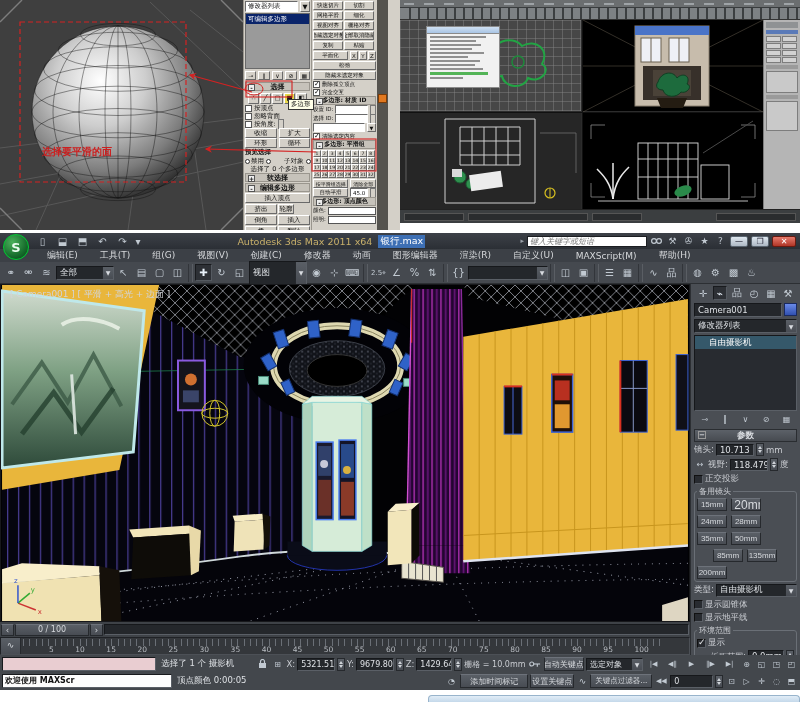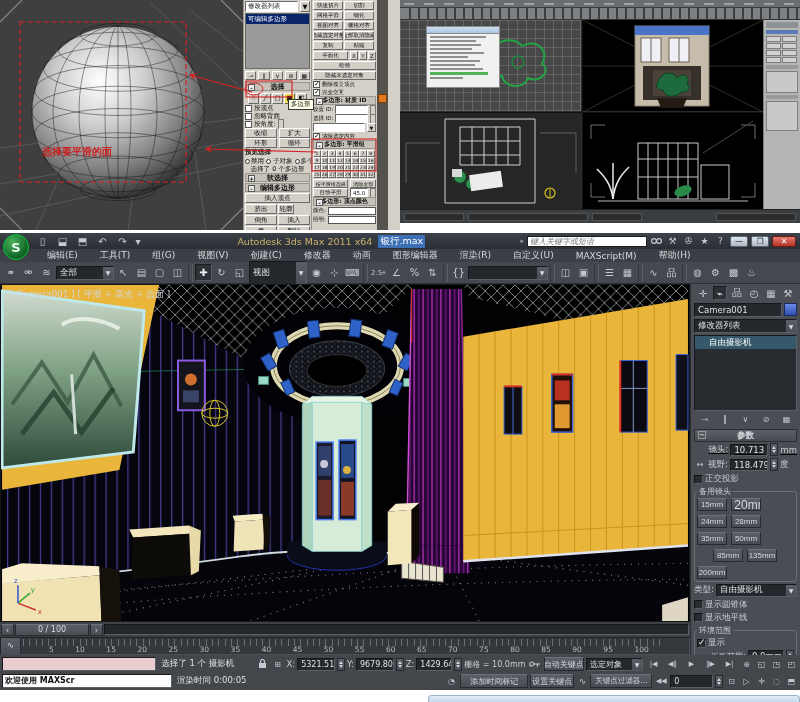--- a/index.html
+++ b/index.html
@@ -143,21 +143,21 @@
     <div class="row" style="height:10px;">
       <div class="lt-btn" style="flex:1;height:10px;">环形</div>
       <div class="lt-btn" style="flex:1;height:10px;">循环</div>
     </div>
     <div class="lt-lbl" style="font-weight:bold;">预览选择</div>
     <div class="row" style="height:8px;gap:2px;">
         <span class="lt-lbl" style="display:inline-flex;align-items:center;gap:1px;">
           <i style="width:5px;height:5px;border:1px solid #333;border-radius:50%;background:#fff;display:inline-block;"></i>
           <span>禁用</span>
         </span>
-        <span class="lt-lbl" style="display:inline-flex;align-items:center;gap:2px;">
+        <span class="lt-lbl" style="display:inline-flex;align-items:center;gap:13px;">
           <i style="width:5px;height:5px;border:1px solid #333;border-radius:50%;background:#fff;display:inline-block;"></i>
           <span>子对象</span>
         </span>
         <span class="lt-lbl" style="display:inline-flex;align-items:center;gap:1px;">
           <i style="width:5px;height:5px;border:1px solid #333;border-radius:50%;background:#fff;display:inline-block;"></i>
           <span>多个</span>
         </span>
       </div>
     <div class="lt-lbl" style="text-align:center;width:100%;height:8px;">选择了 0 个多边形</div>
     <div class="lt-head" style="height:9px;">
@@ -790,21 +790,21 @@
       <span class="ti" style="width:13px;height:13px;font-size:8px;">∨</span>
       <span class="ti" style="width:13px;height:13px;font-size:8px;">⊘</span>
       <span class="ti" style="width:13px;height:13px;font-size:8px;">▦</span>
     </div>
 
     <div style="height:13px;background:linear-gradient(#5c6168,#474b51);border:1px solid #2a2d31;display:flex;align-items:center;justify-content:center;color:#dadde1;font-size:8.5px;font-weight:bold;position:relative;margin-top:2px;">
       <span style="position:absolute;left:3px;top:1px;width:8px;height:8px;border:1px solid #999;font-size:7px;line-height:6px;text-align:center;">−</span>
       <span>参数</span>
     </div>
 
-    <div class="row" style="height:15px;justify-content:flex-end;text-decoration:underline;">
+    <div class="row" style="height:15px;justify-content:flex-start;">
       <span class="dk-label">镜头:</span>
       <span class="dk-sunken" style="width:38px;height:12px;">10.713</span>
       <span class="sp"></span>
       <span class="dk-label">mm</span>
     </div>
     <div class="row" style="height:15px;">
       <span class="ti" style="width:12px;height:12px;font-size:8px;">↔</span>
       <span class="dk-label">视野:</span>
       <span class="dk-sunken" style="width:38px;height:12px;">118.479</span>
       <span class="sp"></span>
@@ -936,21 +936,21 @@
       <span class="ti" style="font-size:7px;">‖▶</span>
       <span class="ti" style="font-size:7px;">▶|</span>
       <span class="ti" style="width:13px;font-size:8px;">⊕</span>
       <span class="ti" style="width:13px;font-size:8px;">◱</span>
       <span class="ti" style="width:13px;font-size:8px;">◳</span>
       <span class="ti" style="width:13px;font-size:8px;">◰</span>
     </div>
 
     <div class="row" style="height:17px;gap:2px;padding:1px 2px 0;">
       <div style="width:176px;height:14px;background:#fdfdfd;border:1px solid;border-color:#17191c #5a5f66 #5a5f66 #17191c;color:#111;font-size:8px;font-weight:bold;padding:0 2px;overflow:hidden;white-space:nowrap;">欢迎使用 MAXScr</div>
-      <div class="dk-sunken" style="width:278px;height:14px;border:none;background:transparent;">渲染时间 0:00:05</div>
+      <div class="dk-sunken" style="width:278px;height:14px;border:none;background:transparent;">顶点颜色 0:00:05</div>
       <span class="ti" style="width:14px;height:13px;font-size:8px;">◔</span>
       <div class="dk-btn" style="width:70px;height:14px;font-size:8px;">添加时间标记</div>
       <div class="dk-btn" style="width:46px;height:14px;font-size:8px;">设置关键点</div>
       <span class="ti" style="width:12px;font-size:9px;">∿</span>
       <div class="dk-btn" style="width:64px;height:14px;font-size:7.5px;">关键点过滤器...</div>
       <span class="ti" style="width:14px;font-size:7px;">◀◀</span>
       <div class="dk-sunken" style="width:44px;height:13px;font-size:8px;">0</div>
       <span class="sp"></span>
       <span class="ti" style="width:13px;font-size:8px;">⊡</span>
       <span class="ti" style="width:13px;font-size:8px;">▷</span>

